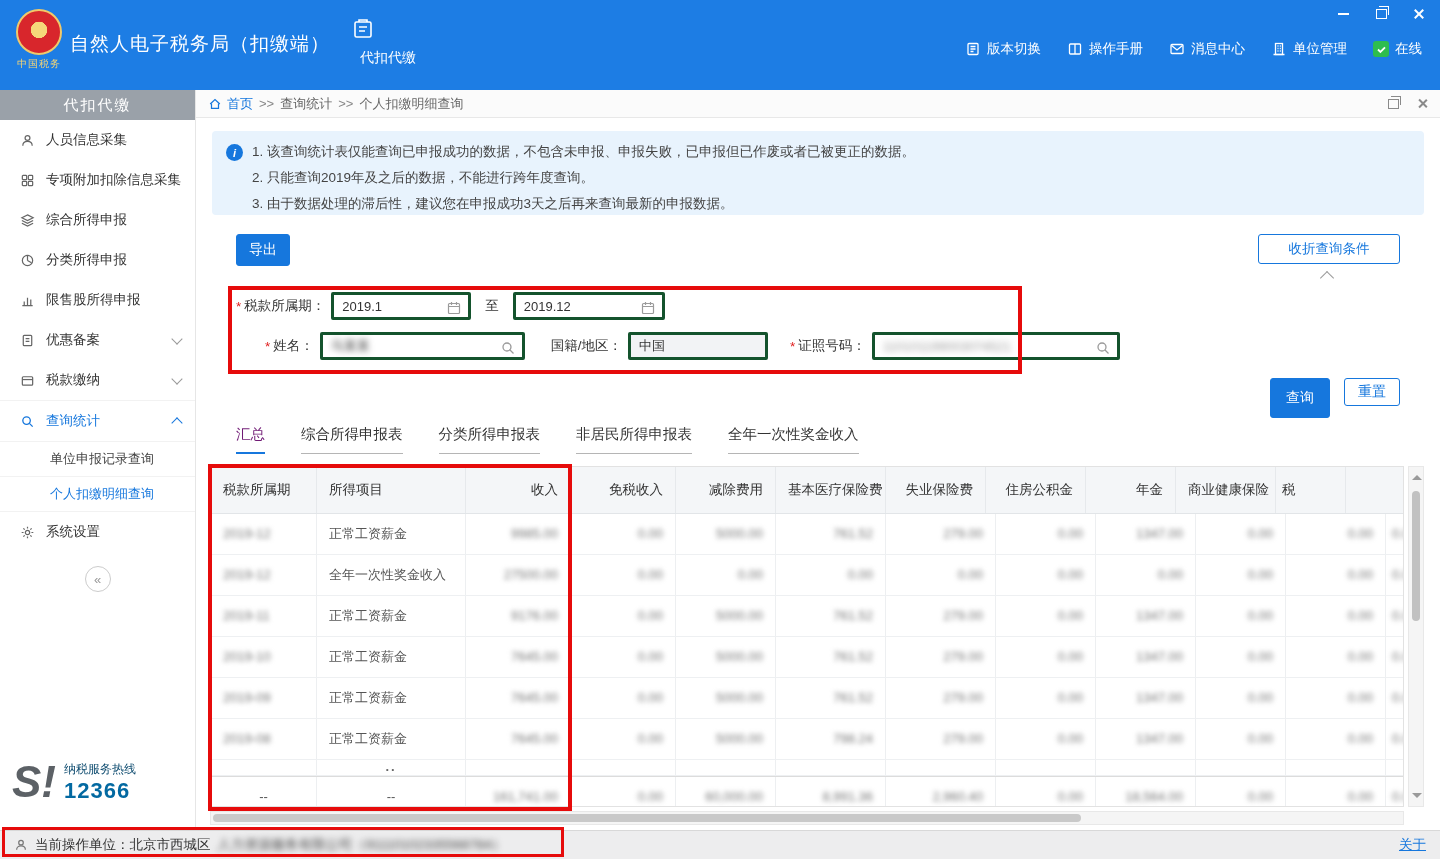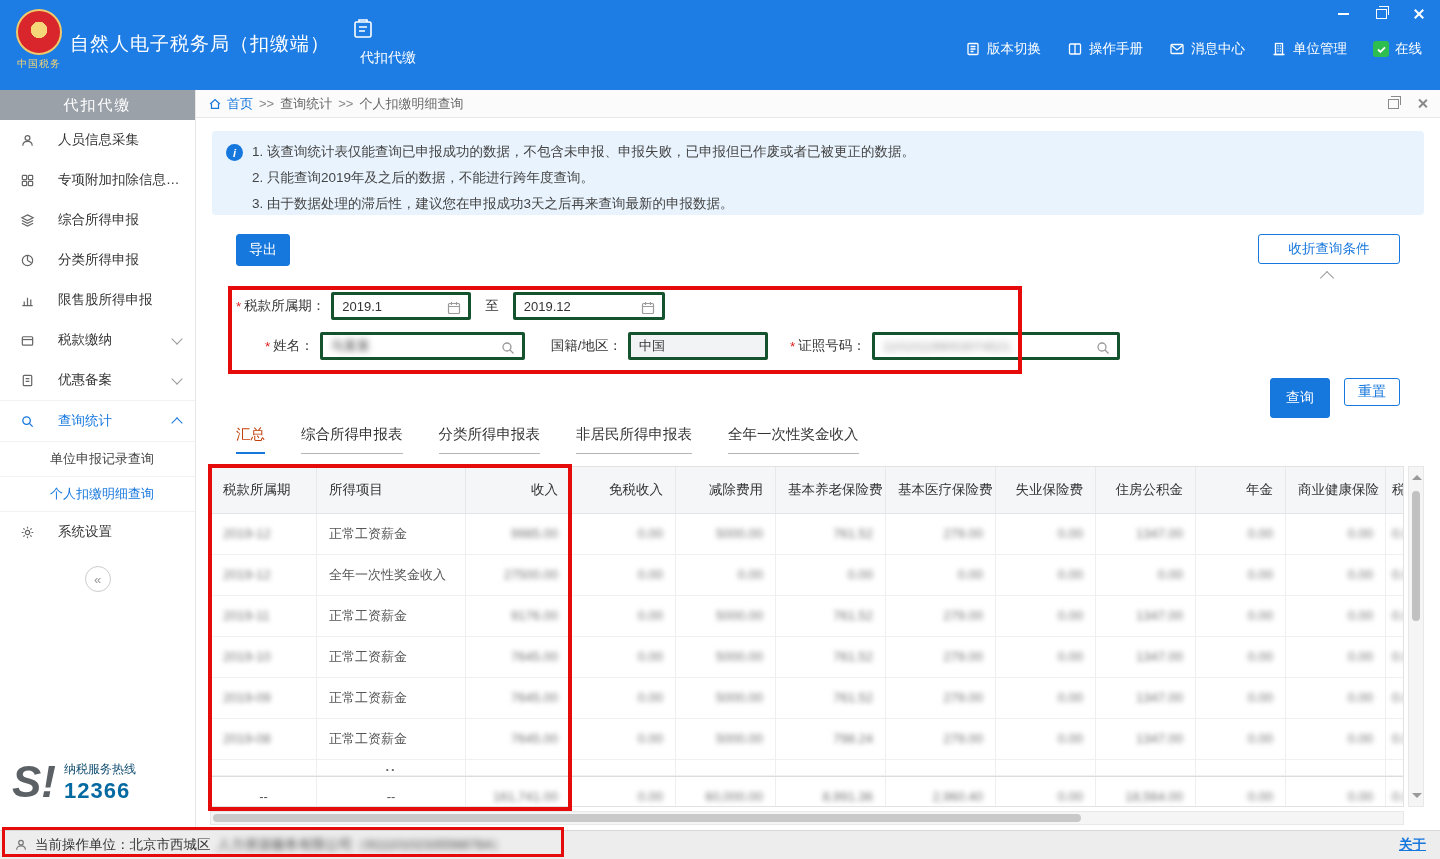--- a/index.html
+++ b/index.html
@@ -27,21 +27,21 @@
   .module-tab{position:absolute;left:350px;top:16px;width:76px;text-align:center;color:#fff;cursor:pointer;}
   .module-tab .mt-icon{margin:0 auto;width:26px;height:26px;}
   .module-tab .mt-label{margin-top:7px;font-size:14px;}
   .hlinks{position:absolute;right:18px;top:40px;display:flex;align-items:center;gap:26px;}
   .hlink{display:flex;align-items:center;gap:6px;color:#fff;font-size:13.5px;cursor:pointer;white-space:nowrap;}
   .online-box{width:16px;height:16px;background:#2ebd4f;border-radius:3px;display:flex;align-items:center;justify-content:center;}
 
   
   .sidebar{position:absolute;left:0;top:90px;width:196px;height:740px;background:#fff;border-right:1px solid #e6e6e6;box-sizing:border-box;}
   .s-header{height:30px;background:#9aa1a9;color:#fff;font-size:15px;display:flex;align-items:center;justify-content:center;letter-spacing:2px;}
-  .s-item{height:40px;display:flex;align-items:center;padding:0 14px 0 20px;gap:23px;font-size:13.5px;color:#333;cursor:pointer;white-space:nowrap;}
+  .s-item{height:40px;display:flex;align-items:center;padding:0 14px 0 20px;gap:11px;font-size:13.5px;color:#333;cursor:pointer;white-space:nowrap;}
   .s-item .lbl{flex:1;overflow:hidden;text-overflow:ellipsis;}
   .s-item.active{color:#1677dd;}
   .s-sub{height:34px;display:flex;align-items:center;padding-left:50px;font-size:13px;color:#444;cursor:pointer;border-top:1px solid #f2f2f2;}
   .s-sub.selected{color:#1677dd;}
   .s-item.bordered{border-top:1px solid #f2f2f2;}
   .chev{width:7px;height:7px;border-right:1.5px solid #999;border-bottom:1.5px solid #999;display:inline-block;}
   .chev.down{transform:rotate(45deg);margin-top:-3px;}
   .chev.up{transform:rotate(-135deg);margin-top:3px;border-color:#1677dd;}
   .collapse-btn{width:24px;height:24px;border:1px solid #ccc;border-radius:50%;color:#999;font-size:13px;
      display:flex;align-items:center;justify-content:center;margin:14px auto 0;cursor:pointer;}
@@ -89,21 +89,21 @@
   .gap26{margin-left:26px;} .gap22{margin-left:22px;}
   .blur-val{font-size:13px;padding-left:8px;filter:blur(3px);color:#333;}
   .blur-val.gray-t{color:#9a9a9a;}
 
   .actions{position:absolute;right:40px;top:378px;display:flex;gap:14px;}
   .query-btn{width:60px;height:40px;}
   .reset-btn{width:56px;height:28px;}
 
   .tabs{position:absolute;left:236px;top:425px;display:flex;gap:36px;font-size:14.5px;}
   .tab{padding-bottom:8px;border-bottom:1px solid #b5b5b5;color:#333;cursor:pointer;white-space:nowrap;}
-  .tab.active{color:#c2410c;border-bottom:2px solid #1677dd;text-align:right;}
+  .tab.active{color:#701a75;border-bottom:2px solid #1677dd;text-align:right;}
 
   
   .tablewrap{position:absolute;left:210px;top:466px;width:1194px;height:341px;overflow:hidden;border:1px solid #e2e2e2;box-sizing:border-box;background:#fff;}
   .thead,.tr{display:flex;width:1250px;}
   .thead{height:46px;background:#f4f6f8;border-bottom:1px solid #e2e5e8;}
   .tr{height:40px;border-bottom:1px solid #eef0f2;background:#fff;}
   .tr.partial{height:15px;}
   .tr.total{height:40px;border-top:1px solid #dcdcdc;border-bottom:none;}
   .th,.td{box-sizing:border-box;border-right:1px solid #edeff1;padding:0 12px;white-space:nowrap;overflow:hidden;font-size:13px;}
   .th{line-height:45px;font-size:13.5px;color:#333;border-right:1px solid #e6e9ec;}
@@ -121,21 +121,21 @@
   .hthumb{position:absolute;left:2px;top:2px;width:868px;height:8px;background:#c9c9c9;border-radius:4px;}
   .vscroll{position:absolute;left:1408px;top:466px;width:16px;height:341px;background:#f5f5f5;border:1px solid #e8e8e8;box-sizing:border-box;}
   .varrow{position:absolute;left:3px;width:0;height:0;border:5px solid transparent;}
   .varrow.up{top:8px;border-bottom-color:#9a9a9a;border-top:none;}
   .varrow.down{bottom:8px;border-top-color:#9a9a9a;border-bottom:none;}
   .vthumb{position:absolute;left:3px;top:24px;width:8px;height:130px;background:#c1c1c1;border-radius:4px;}
 
   
   .statusbar{position:absolute;left:0;top:830px;width:1440px;height:29px;background:#ededee;border-top:1px solid #d8d8d8;box-sizing:border-box;display:flex;align-items:center;padding:0 14px;font-size:13.5px;color:#333;gap:7px;}
   .status-masked{filter:blur(3px);color:#444;}
-  .about-link{margin-left:auto;color:#1677dd;cursor:pointer;text-decoration:underline;font-weight:bold;}
+  .about-link{margin-left:auto;color:#1677dd;cursor:pointer;text-decoration:underline;}
 
   
   .redbox{position:absolute;border:4px solid #e60b0b;box-sizing:border-box;pointer-events:none;z-index:50;}
   .rb-filters{left:228px;top:286px;width:794px;height:88px;}
   .rb-table{left:208px;top:464px;width:364px;height:347px;}
   .rb-status{left:2px;top:827px;width:562px;height:30px;border-width:3px;}
 </style>
 </head>
 <body>
 
@@ -271,36 +271,36 @@
         <svg width="15" height="15" viewBox="0 0 16 16" fill="none" stroke="#666" stroke-width="1.3">
           <path d="M2.5 13.5h11M4.5 13V9M8 13V5M11.5 13V7"></path>
         </svg>
       </span>
       <span class="lbl">限售股所得申报</span>
     </div>
 
     <div class="s-item">
       <span>
         <svg width="15" height="15" viewBox="0 0 16 16" fill="none" stroke="#666" stroke-width="1.3">
+          <rect x="3.5" y="2.5" width="9" height="11" rx="1"></rect>
+            <path d="M6 6h4M6 9h4"></path>
+        </svg>
+      </span>
+      <span class="lbl">优惠备案</span>
+      <span class="chev down"></span>
+    </div>
+
+    <div class="s-item">
+      <span>
+        <svg width="15" height="15" viewBox="0 0 16 16" fill="none" stroke="#666" stroke-width="1.3">
           <rect x="2.5" y="4" width="11" height="9" rx="1"></rect>
             <path d="M2.5 7h11"></path>
         </svg>
       </span>
       <span class="lbl">税款缴纳</span>
-      <span class="chev down"></span>
-    </div>
-
-    <div class="s-item">
-      <span>
-        <svg width="15" height="15" viewBox="0 0 16 16" fill="none" stroke="#666" stroke-width="1.3">
-          <rect x="3.5" y="2.5" width="9" height="11" rx="1"></rect>
-            <path d="M6 6h4M6 9h4"></path>
-        </svg>
-      </span>
-      <span class="lbl">优惠备案</span>
       <span class="chev down"></span>
     </div>
 
     <div class="s-item active bordered">
       <span>
         <svg width="15" height="15" viewBox="0 0 16 16" fill="none" stroke="#1677dd" stroke-width="1.4">
           <circle cx="7" cy="7" r="4"></circle>
             <path d="M10 10l3.5 3.5"></path>
         </svg>
       </span>
@@ -439,21 +439,20 @@
     <span class="tab">全年一次性奖金收入</span>
   </div>
 
   <div class="tablewrap">
     <div class="thead">
       <div class="th c0">税款所属期</div>
       <div class="th c1">所得项目</div>
       <div class="th c2 num">收入</div>
       <div class="th c3 num">免税收入</div>
       <div class="th c4 num">减除费用</div>
-      <div class="th c5 num">基本养老保险费</div>
       <div class="th c6 num">基本医疗保险费</div>
       <div class="th c7 num">失业保险费</div>
       <div class="th c8 num">住房公积金</div>
       <div class="th c9 num">年金</div>
       <div class="th c10 num">商业健康保险</div>
       <div class="th c11">税</div>
     </div>
 
     <div>
 

